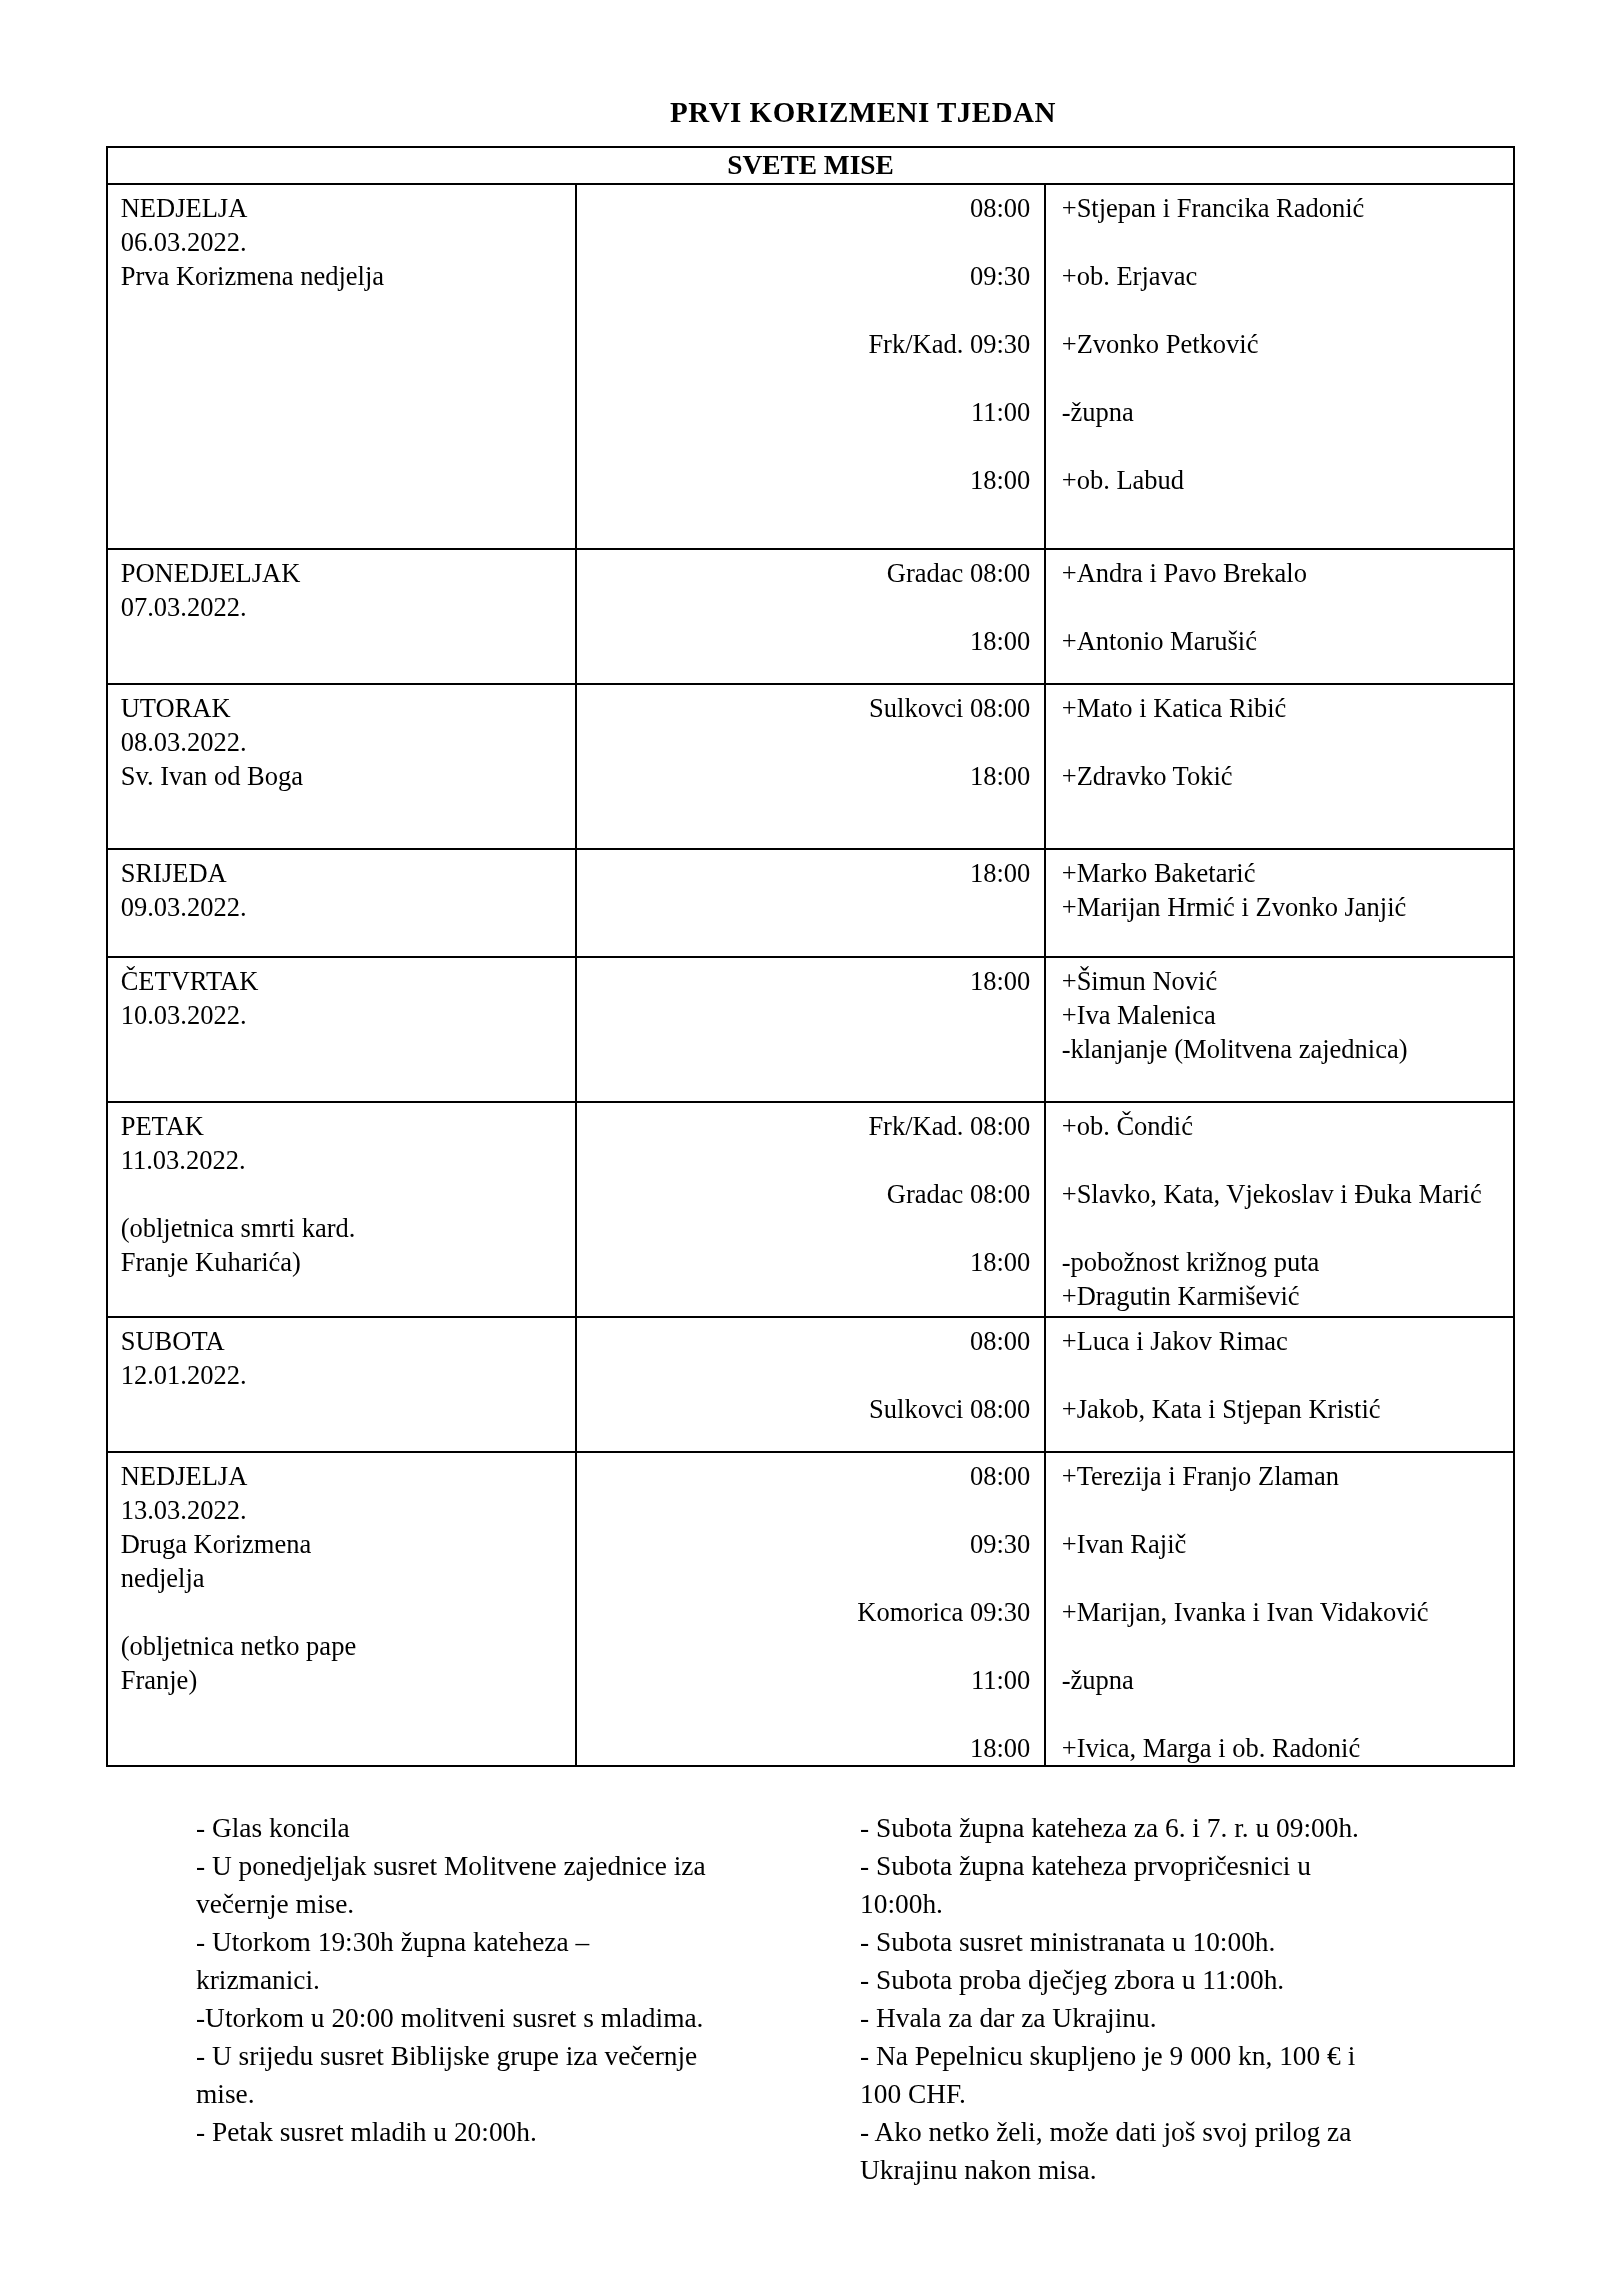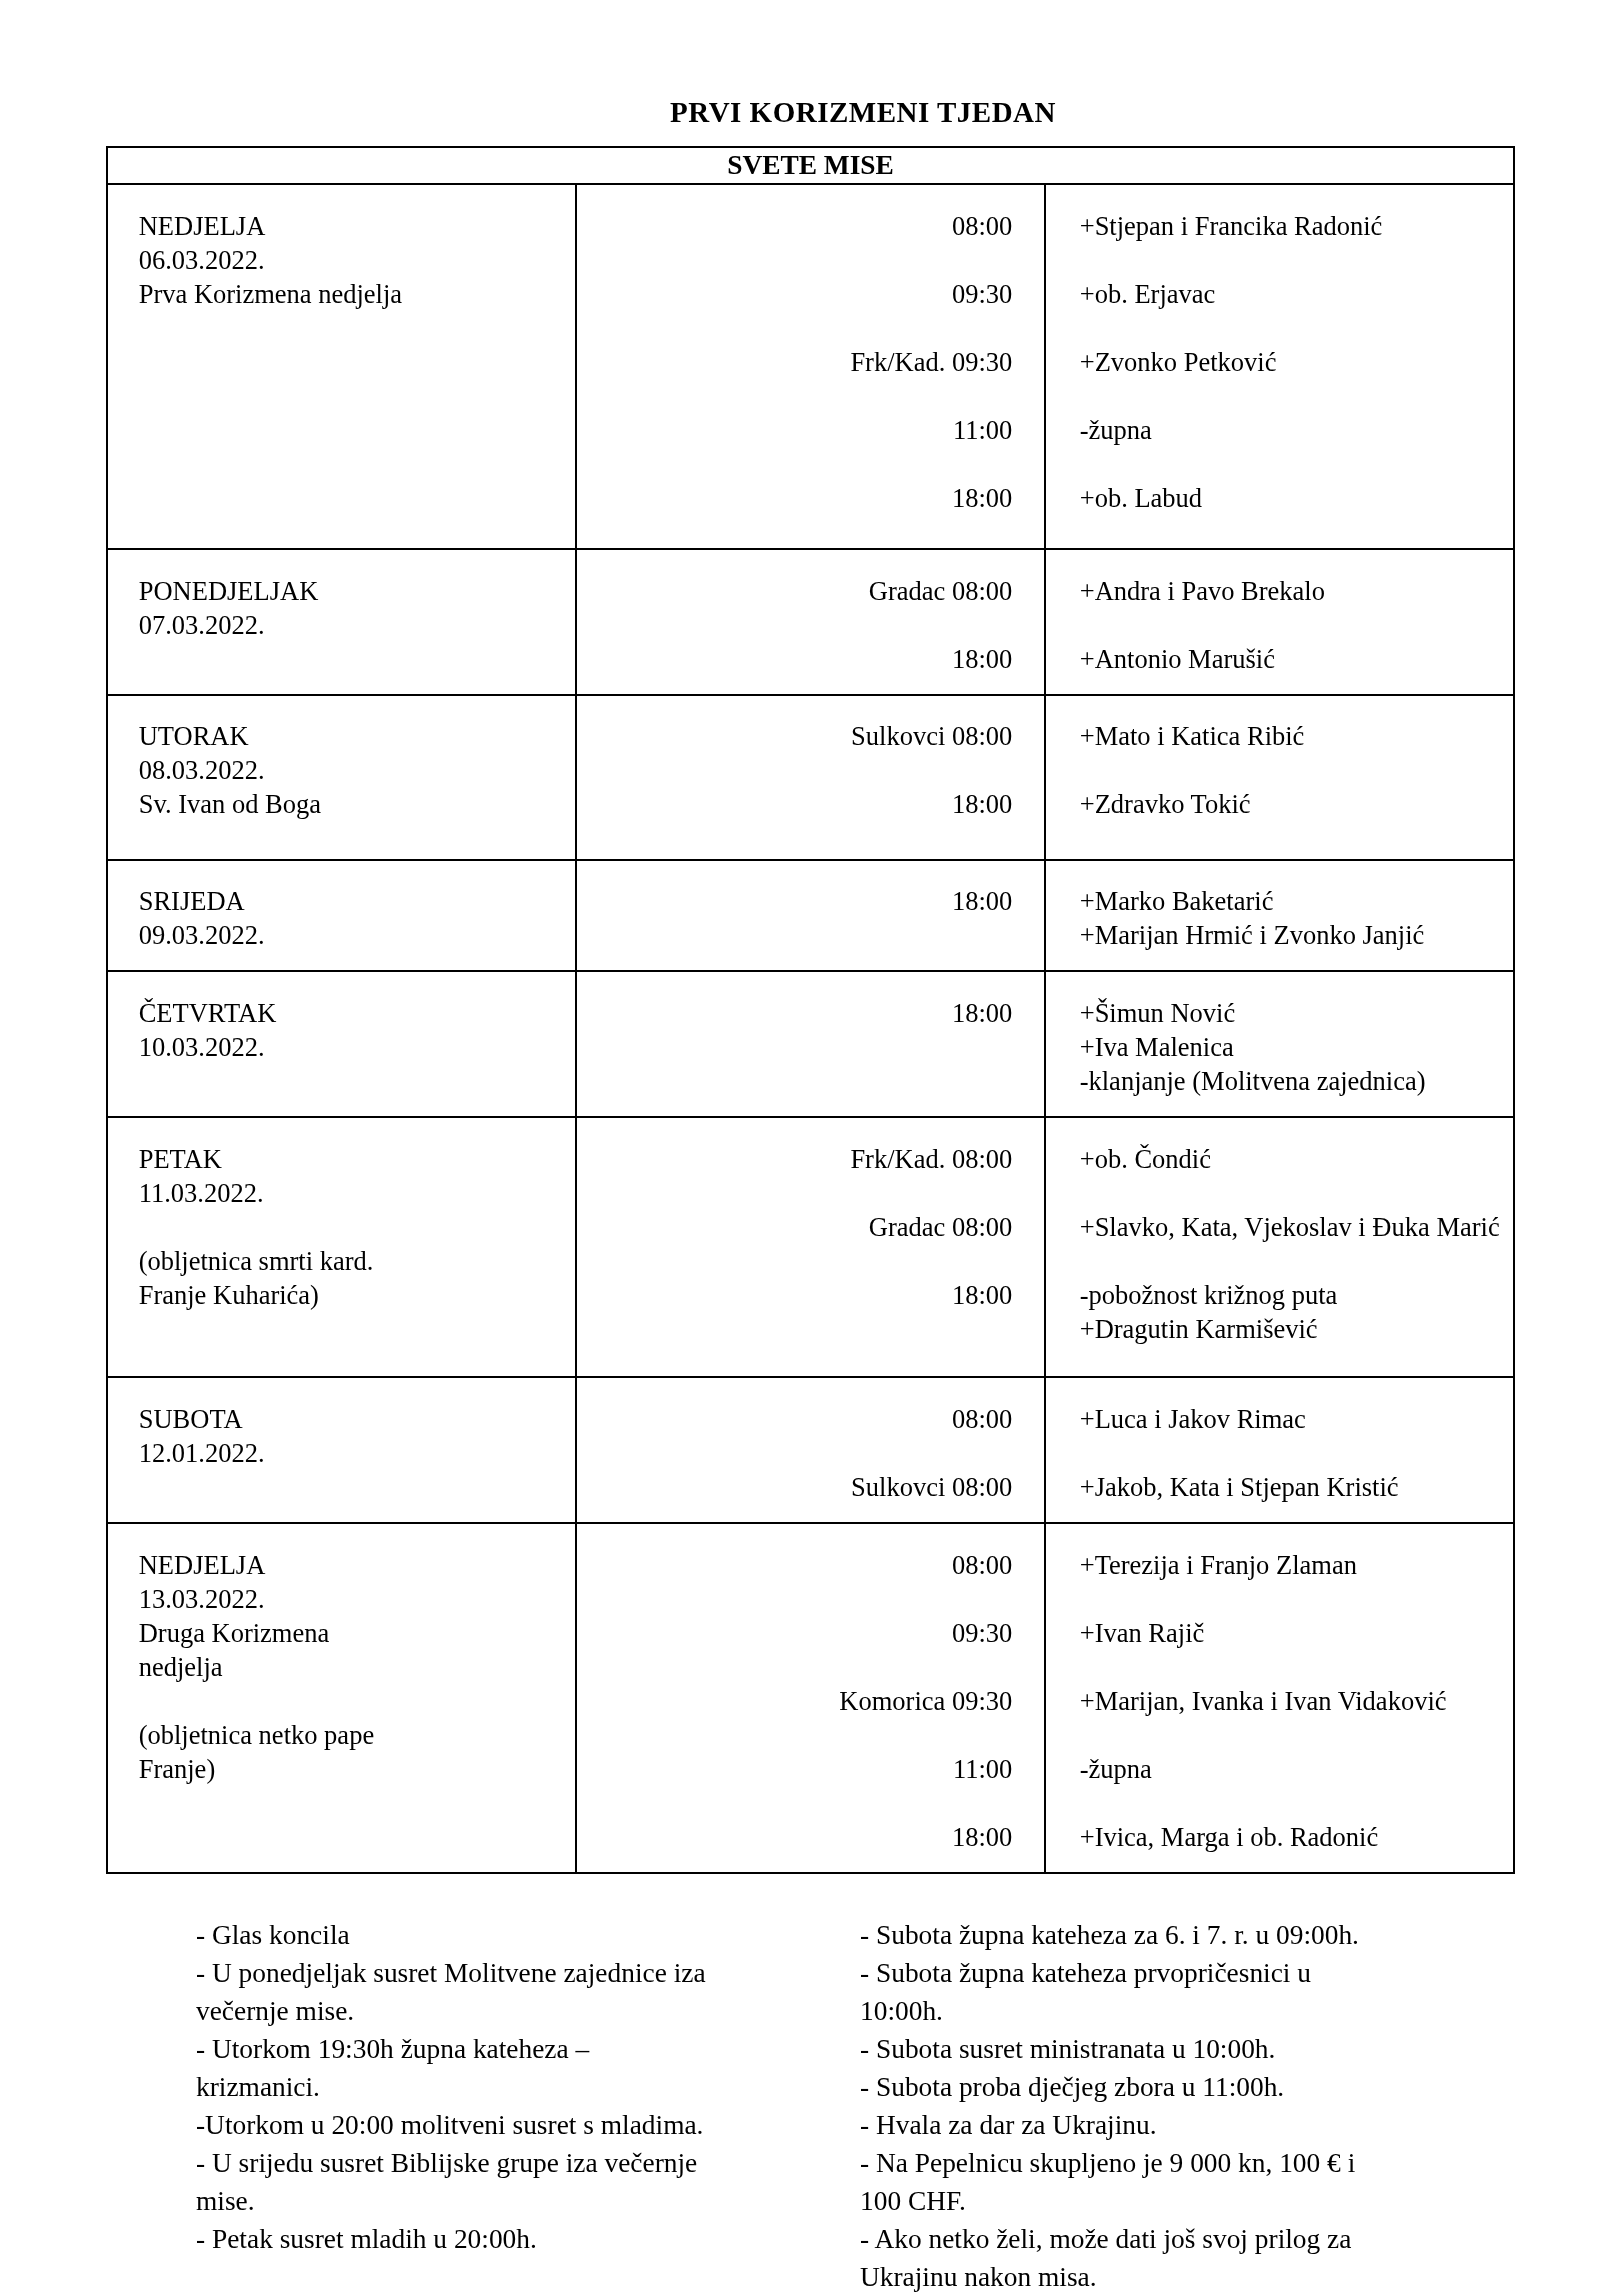--- a/index.html
+++ b/index.html
@@ -35,21 +35,21 @@
     border-bottom: 2.9px solid #000;
     font-weight: bold;
     font-size: 27.4px;
     text-align: center;
     height: 35px;
     padding: 0;
   }
   table.mass-table td {
     vertical-align: top;
     border-top: 2.9px solid #000;
-    padding: 18px;
+    padding: 0;
   }
   td.col-time, td.col-int { border-left: 2px solid #000; }
   .col-day   { width: 366px; }
   .col-time  { width: 232px; }
   .col-int   { width: 810px; }
   .line {
     height: 34px;
     line-height: 34px;
     font-size: 26.5px;
     white-space: nowrap;
@@ -204,21 +204,21 @@
           </div>
         </td>
         <td class="col-int">
           <div class="cellpad">
             <div class="line">+Šimun Nović</div>
             <div class="line">+Iva Malenica</div>
             <div class="line">-klanjanje (Molitvena zajednica)</div>
           </div>
         </td>
       </tr>
-      <tr style="height: 260px;">
+      <tr style="height: 215px;">
         <td class="col-day">
           <div class="cellpad">
             <div class="line">PETAK</div>
             <div class="line">11.03.2022.</div>
             <div class="line">&nbsp;</div>
             <div class="line">(obljetnica smrti kard.</div>
             <div class="line">Franje Kuharića)</div>
           </div>
         </td>
         <td class="col-time">

